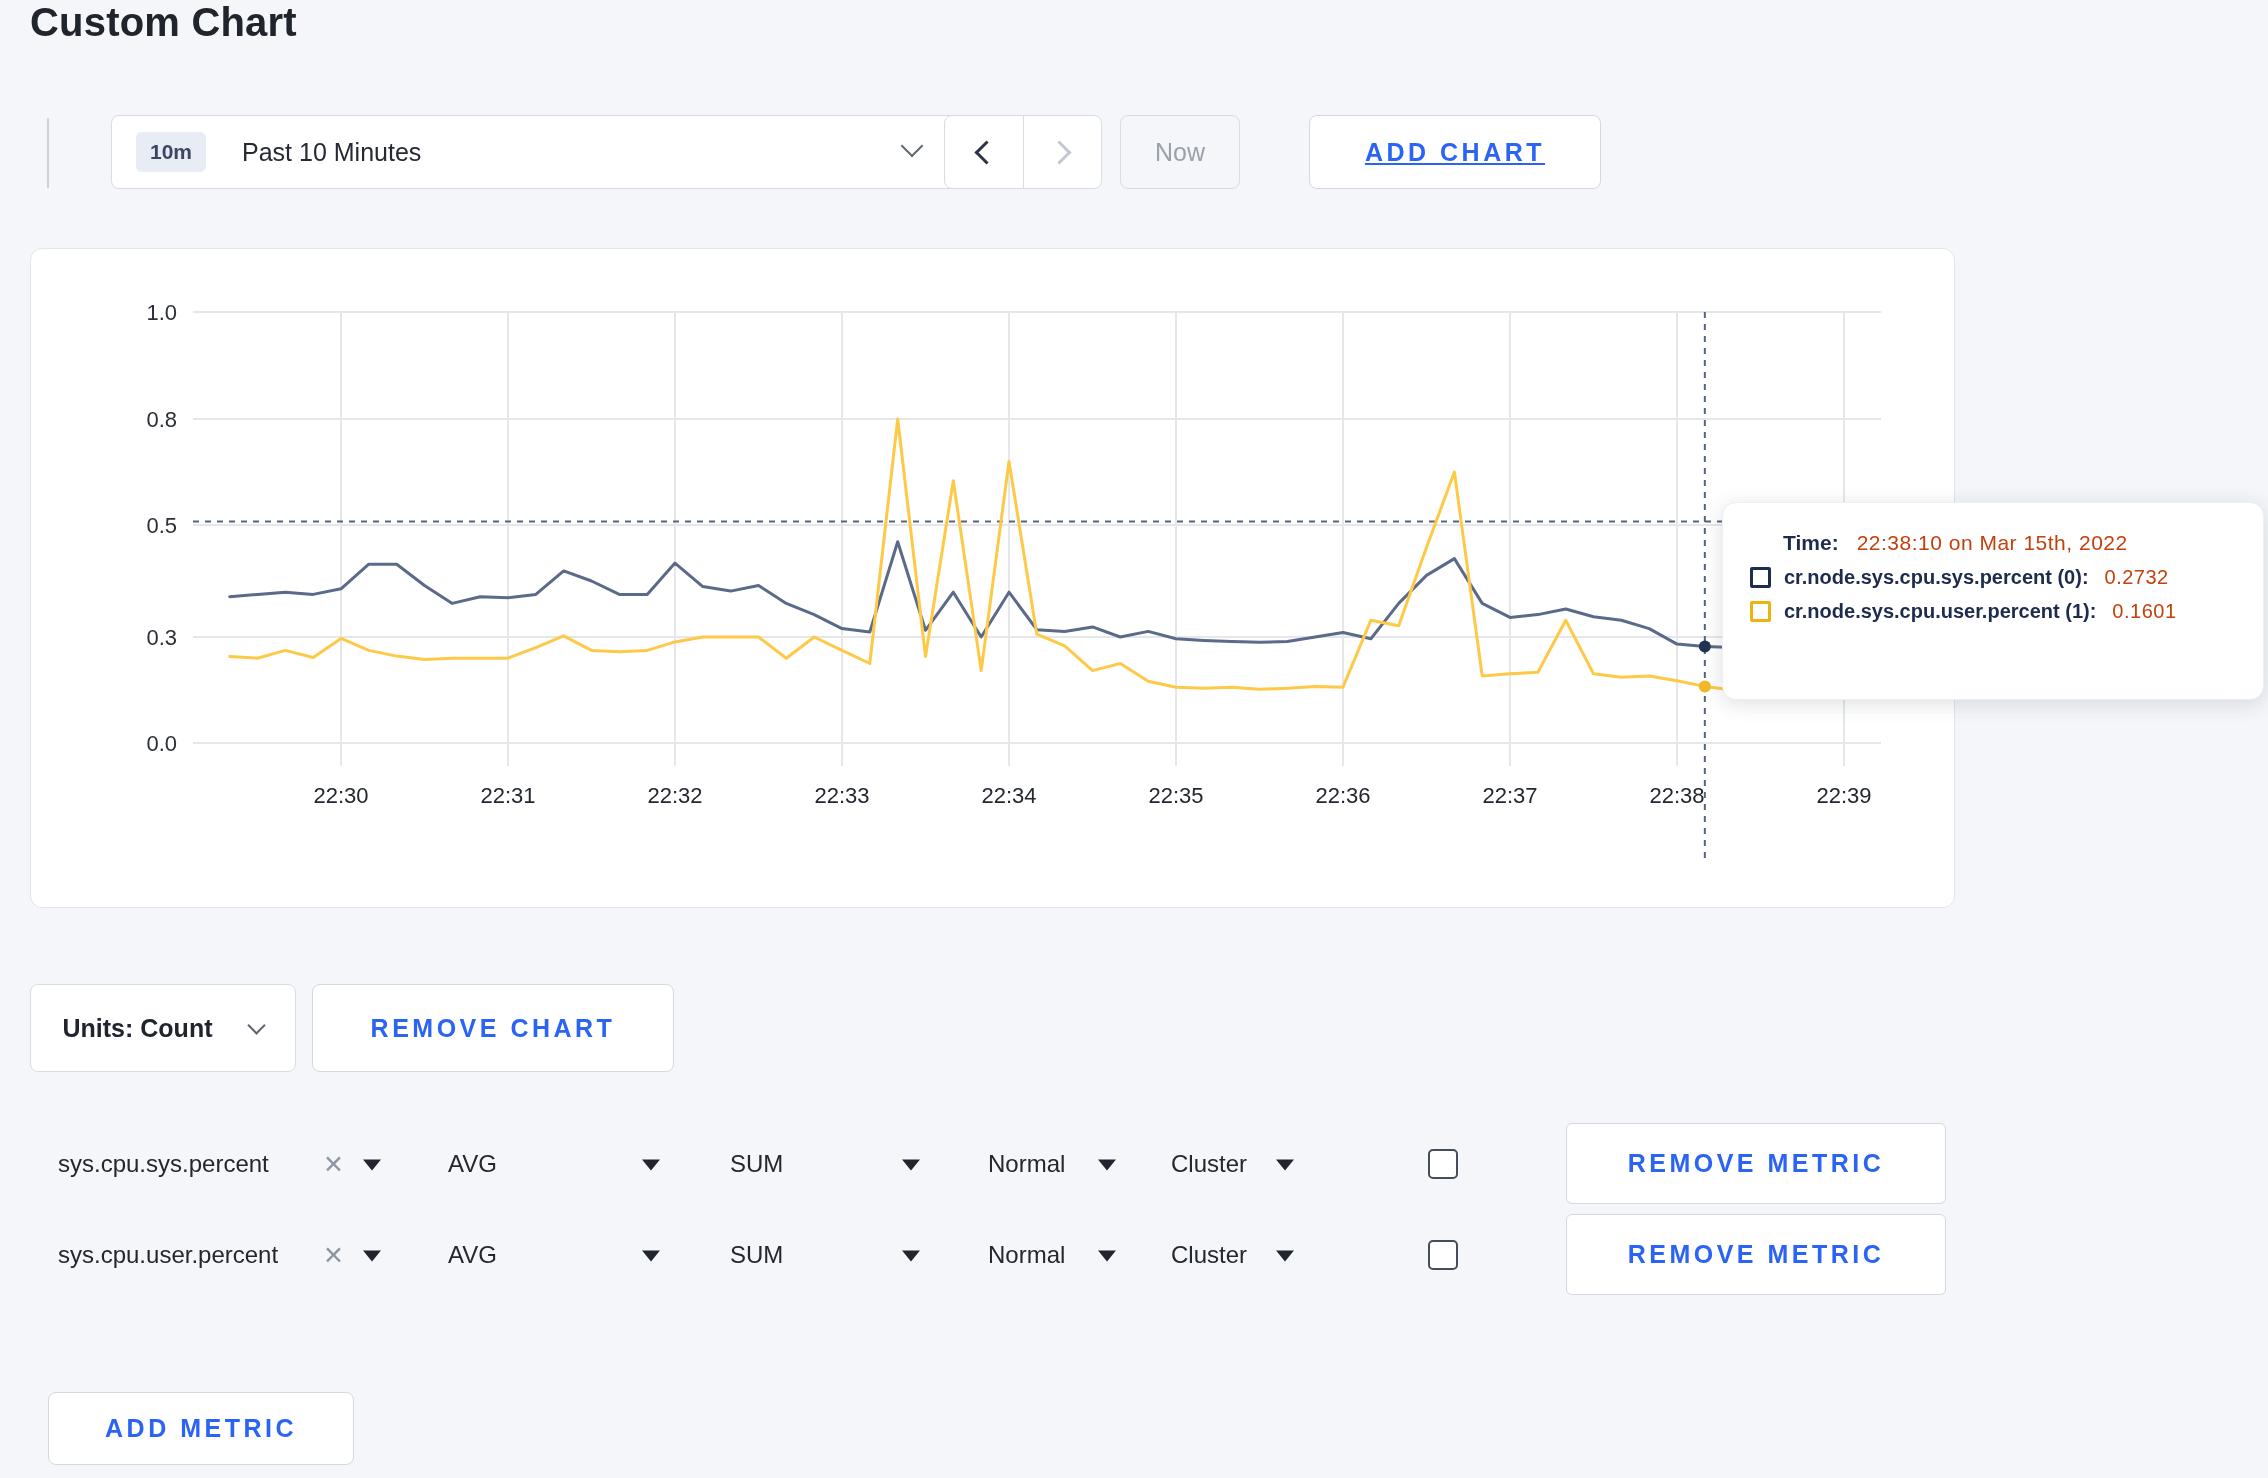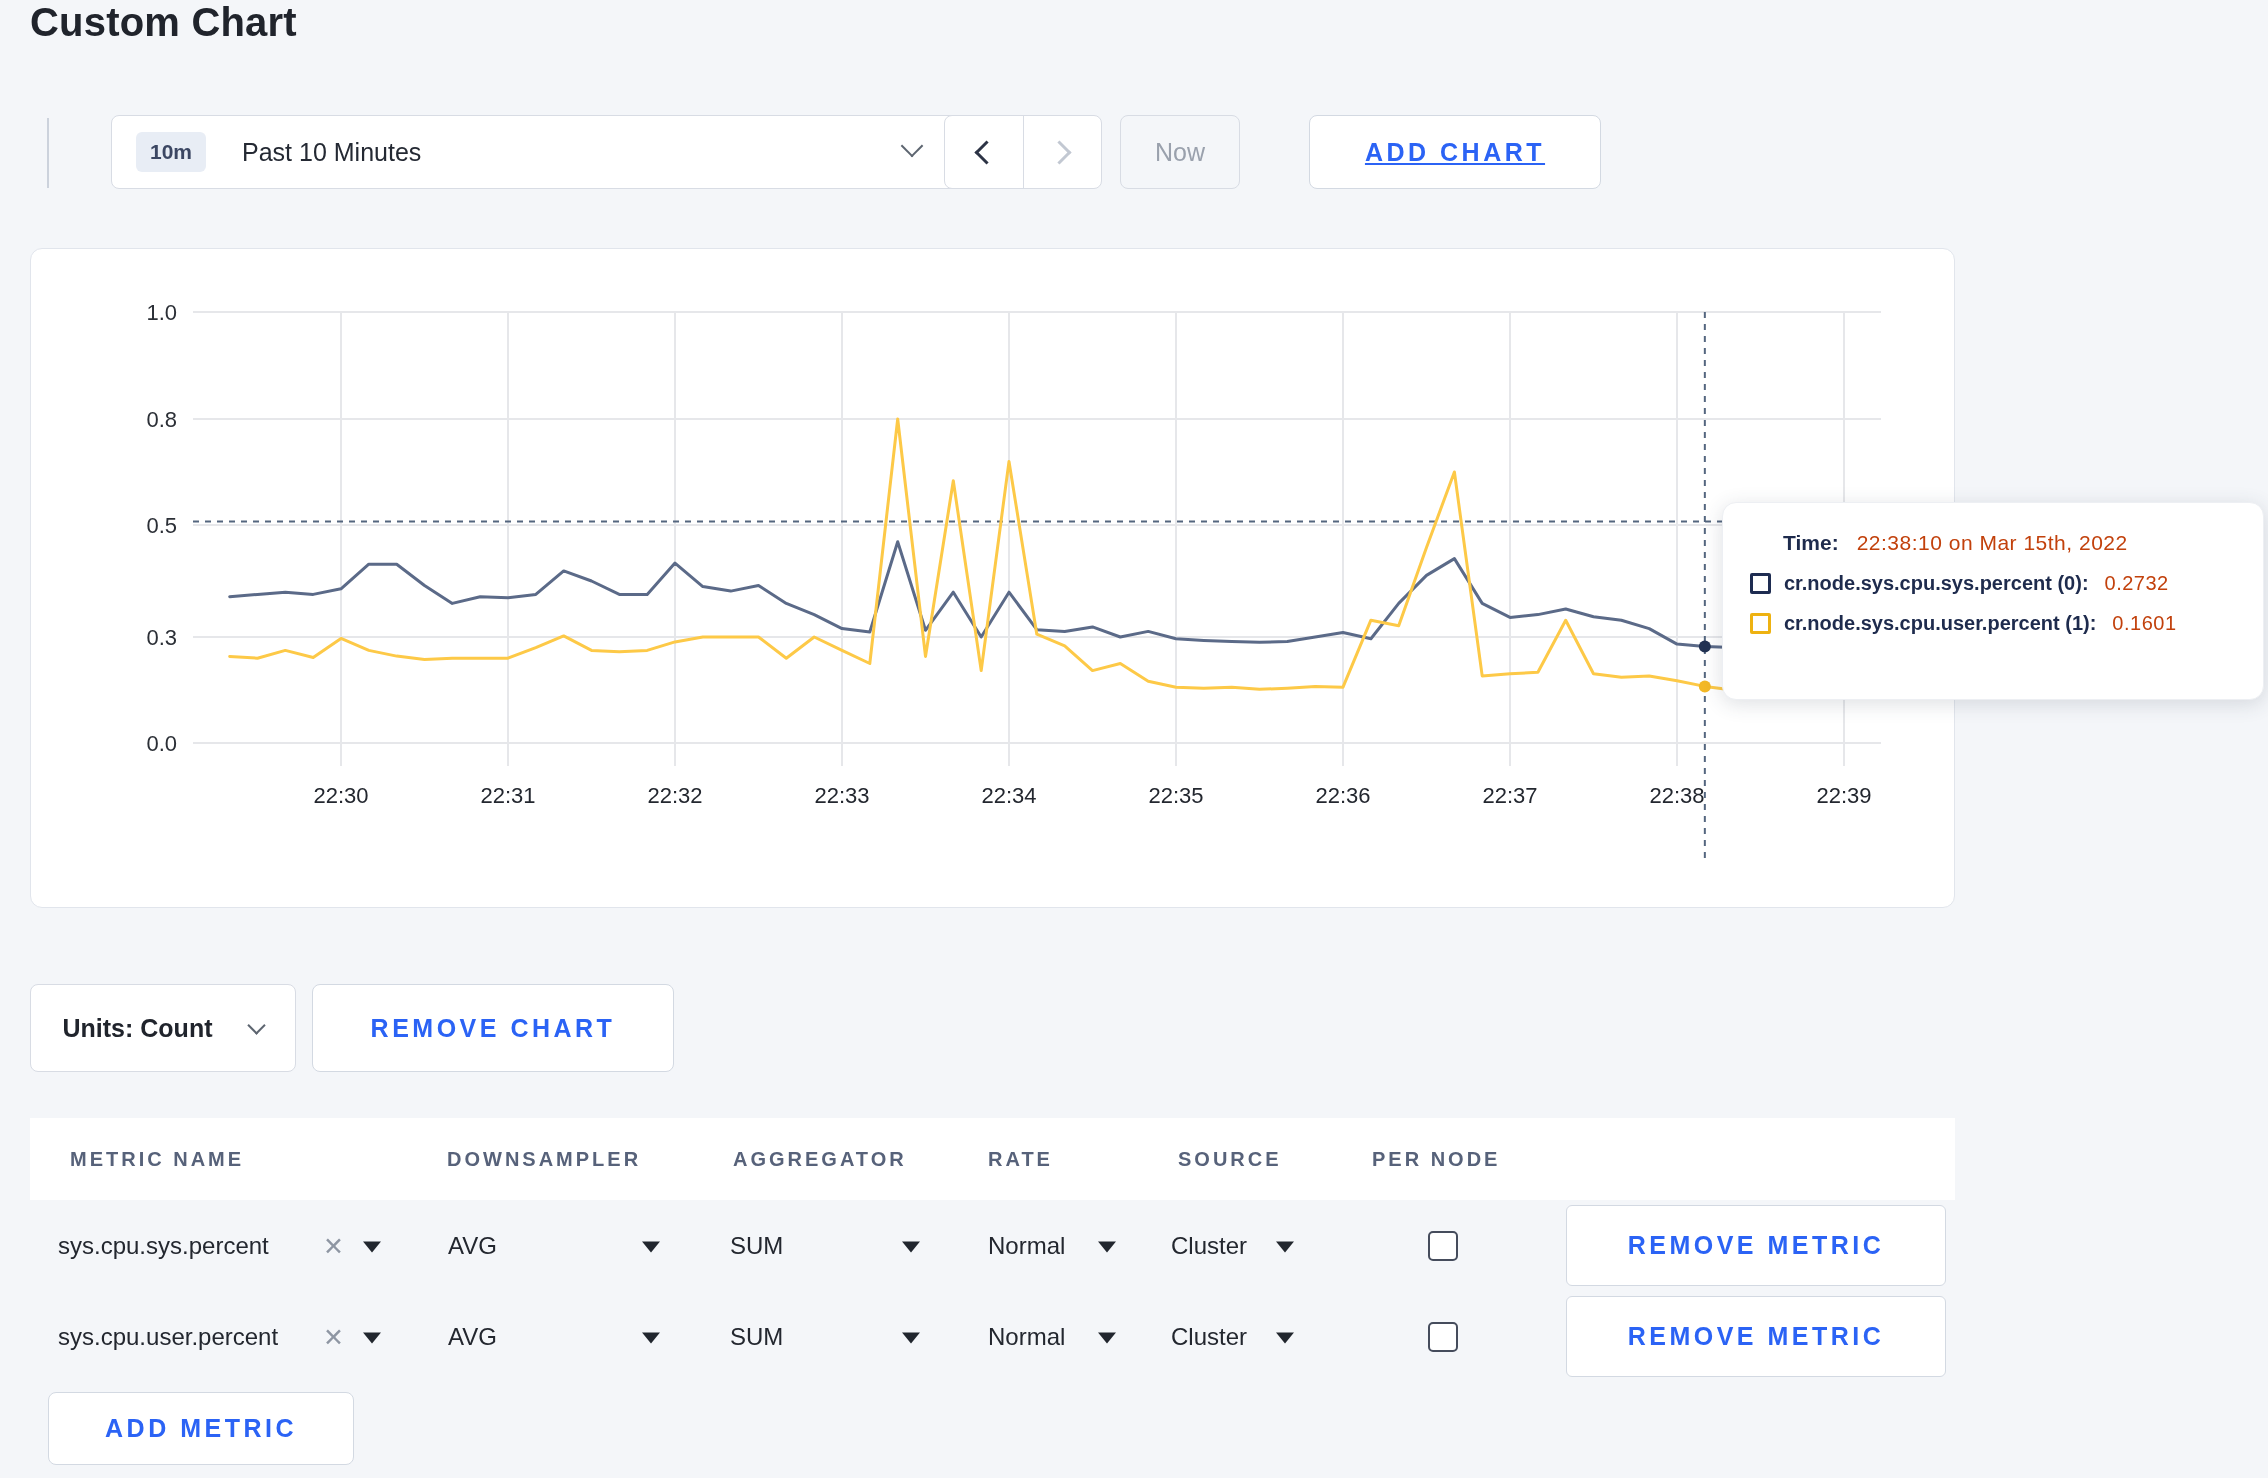--- a/index.html
+++ b/index.html
@@ -58,21 +58,21 @@
     position:absolute;left:30px;top:248px;width:1925px;height:660px;
     background:#fff;border:1.5px solid #e1e5ec;border-radius:12px;
     box-sizing:border-box;
   }
   .chart-card svg{position:absolute;left:0;top:0;}
   .chart-tooltip{
     position:absolute;left:1691px;top:253px;width:542px;height:198px;
     background:#fff;border:1px solid #edeff3;border-radius:14px;
     box-shadow:0 4px 20px rgba(50,60,80,.16);
     box-sizing:border-box;padding:28px 26px 24px 27px;
-    display:flex;flex-direction:column;gap:17px;z-index:5;
+    display:flex;flex-direction:column;gap:11px;z-index:5;
   }
   .tt-row{display:flex;align-items:center;font-size:20px;color:#1e2b4d;}
   .tt-row.tt-time{padding-left:33px;font-size:21px;}
   .tt-label{font-weight:bold;margin-right:18px;}
   .tt-name{font-weight:bold;margin-right:16px;white-space:nowrap;}
   .tt-val{color:#c2410c;letter-spacing:.5px;}
   .swatch{width:15px;height:15px;border:3px solid #1e2c51;border-radius:2px;margin-right:13px;flex:none;}
   
   .chart-footer{position:absolute;left:0;top:984px;width:2268px;height:90px;}
   .units-select{
@@ -199,28 +199,20 @@
 
 <div class="chart-footer">
   <div class="units-select">
     <span class="label">Units: Count</span>
     <span class="chev chev-down"></span>
   </div>
   <button class="btn-blue remove-chart-btn">REMOVE CHART</button>
 </div>
 
 <div class="metrics-table">
-  <div class="thead">
-    <span class="th" style="left:40px">METRIC NAME</span>
-    <span class="th" style="left:417px">DOWNSAMPLER</span>
-    <span class="th" style="left:703px">AGGREGATOR</span>
-    <span class="th" style="left:958px">RATE</span>
-    <span class="th" style="left:1148px">SOURCE</span>
-    <span class="th" style="left:1342px">PER NODE</span>
-  </div>
 
   <div class="trow">
     <span class="cell" style="left:28px">sys.cpu.sys.percent</span>
     <span class="x-icon" style="left:293px">✕</span>
     <span class="caret" style="left:333px"></span>
     <span class="cell" style="left:418px">AVG</span>
     <span class="caret" style="left:612px"></span>
     <span class="cell" style="left:700px">SUM</span>
     <span class="caret" style="left:872px"></span>
     <span class="cell" style="left:958px">Normal</span>

